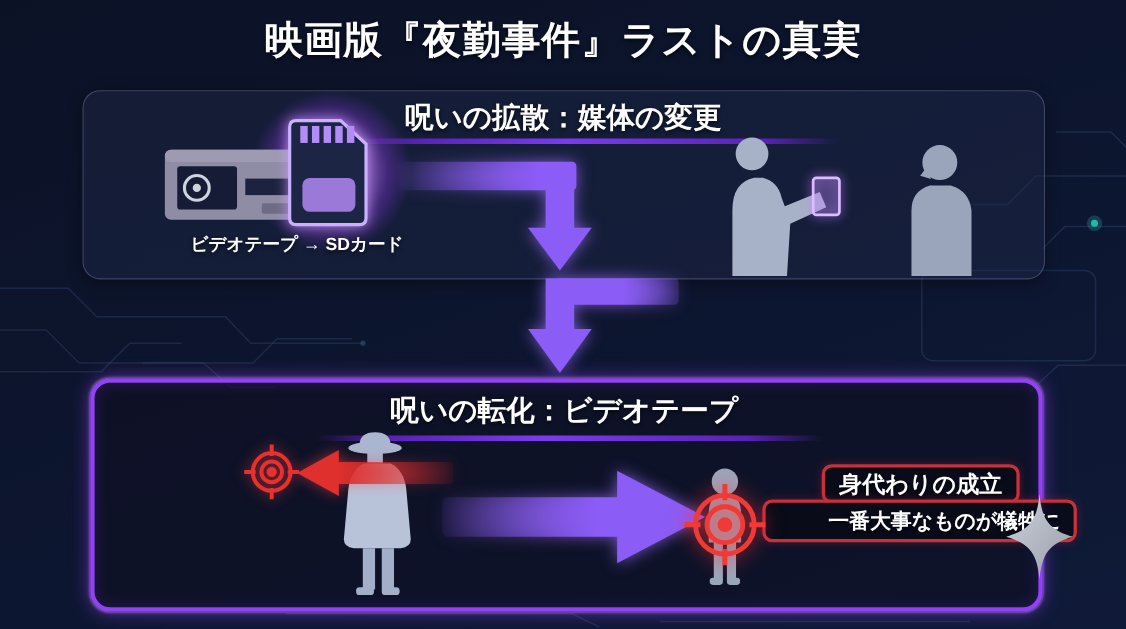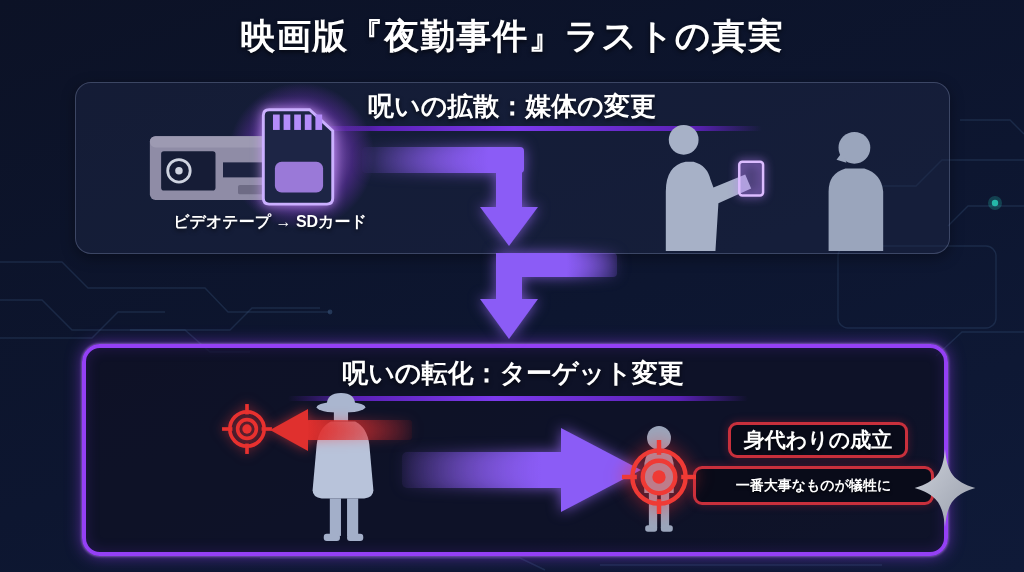--- a/index.html
+++ b/index.html
@@ -122,21 +122,21 @@
     <div class="abs" style="left:505px;top:253px;width:112px;height:24px;border-radius:4px;
          background:linear-gradient(to right,#8b5cf6 55%,rgba(139,92,246,0.2));"></div>
     <div class="abs shaft" style="left:496px;top:253px;width:26px;height:48px;"></div>
     <div class="abs tri" style="left:480px;top:299px;
          border-left:29px solid transparent;border-right:29px solid transparent;
          border-top:40px solid #8b5cf6;"></div>
   </div>
 
   <div class="abs panel-bottom" style="z-index:1;"></div>
 
-  <div class="abs txt" style="left:263px;top:356px;width:500px;font-size:26px;z-index:2;">呪いの転化：ターゲット変更</div>
+  <div class="abs txt" style="left:263px;top:356px;width:500px;font-size:26px;z-index:2;">呪いの転化：ビデオテープ</div>
   <div class="abs hr-purple" style="left:288px;top:396px;width:460px;z-index:2;"></div>
 
   <svg class="abs glowR" style="left:221px;top:403px;z-index:3;" width="52" height="52" viewBox="0 0 100 100">
     <g stroke="#e8312f" fill="none" stroke-width="7">
       <circle cx="50" cy="50" r="33"></circle>
       <circle cx="50" cy="50" r="18"></circle>
       <line x1="50" y1="2" x2="50" y2="22"></line>
       <line x1="50" y1="78" x2="50" y2="98"></line>
       <line x1="2" y1="50" x2="22" y2="50"></line>
       <line x1="78" y1="50" x2="98" y2="50"></line>
@@ -191,24 +191,24 @@
       <circle cx="50" cy="50" r="36"></circle>
       <circle cx="50" cy="50" r="22"></circle>
       <line x1="50" y1="0" x2="50" y2="20"></line>
       <line x1="50" y1="80" x2="50" y2="100"></line>
       <line x1="0" y1="50" x2="20" y2="50"></line>
       <line x1="80" y1="50" x2="100" y2="50"></line>
     </g>
     <circle cx="50" cy="50" r="9" fill="#ef3a35"></circle>
   </svg>
 
-  <div class="abs badge" style="left:728px;top:422px;width:174px;height:30px;font-size:21px;z-index:3;">
+  <div class="abs badge" style="left:747px;top:422px;width:174px;height:30px;font-size:21px;z-index:3;">
     <span>身代わりの成立</span>
   </div>
-  <div class="abs badge" style="left:693px;top:466px;width:235px;height:33px;font-size:14px;z-index:3;">
+  <div class="abs badge" style="left:693px;top:454px;width:235px;height:33px;font-size:19px;z-index:3;padding-left:45px;">
     <span>一番大事なものが犠牲に</span>
   </div>
 
   <svg class="abs" style="left:913px;top:449px;z-index:6;" width="64" height="78" viewBox="0 0 56 72">
     <defs>
       <linearGradient id="sparkG" x1="0" y1="0" x2="1" y2="1">
         <stop offset="0" stop-color="#ced2db"></stop>
         <stop offset="1" stop-color="#979daa"></stop>
       </linearGradient>
     </defs>

